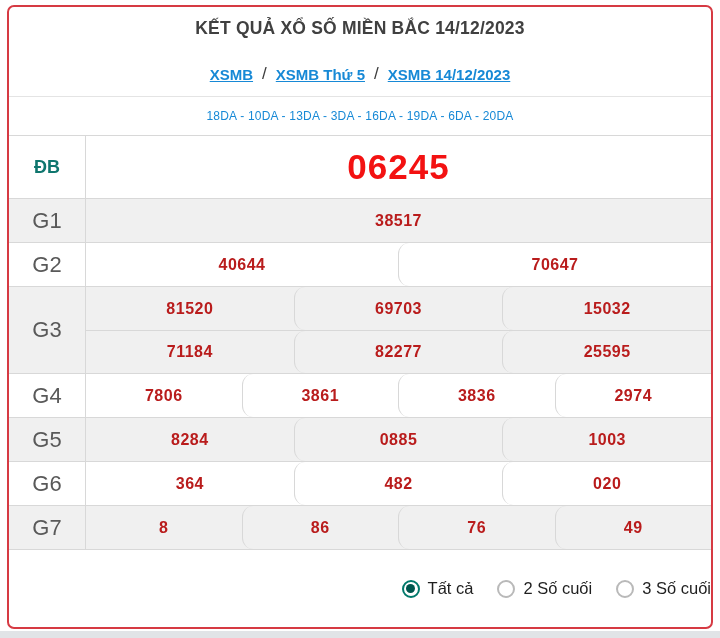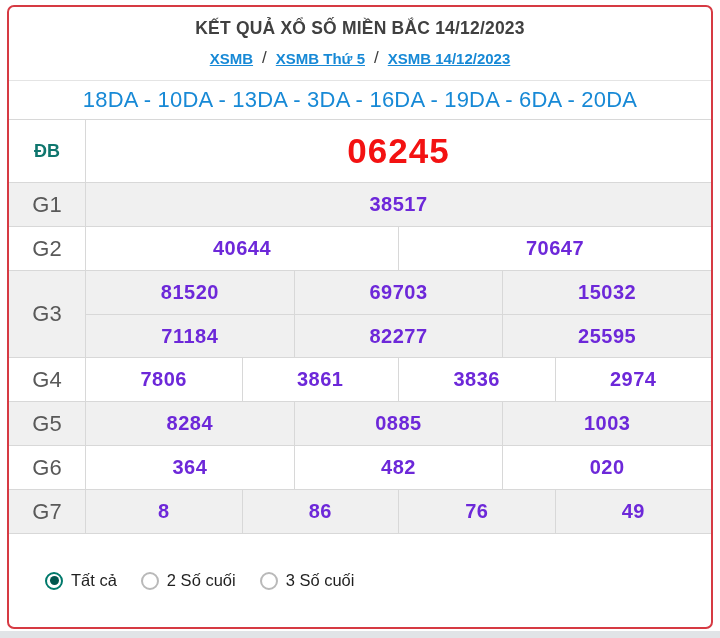--- a/index.html
+++ b/index.html
@@ -26,62 +26,62 @@
   }
   
   .head { padding: 11px 10px 12px; text-align: center; }
   .title {
     color: #404040;
     font-size: 17.5px;
     font-weight: 600;
     letter-spacing: 0.2px;
   }
   .breadcrumb {
-    margin-top: 9px;
+    margin-top: 25px;
     display: flex; justify-content: center; align-items: center; gap: 9px;
     font-size: 15px; font-weight: 700;
   }
   .crumb {
     color: #1789d6; text-decoration: underline; cursor: pointer;
   }
   .crumb-sep { color: #3c3c3c; font-size: 17px; font-weight: 400; }
   .hr { border-top: 1px solid #e4e4e4; }
   .da-row {
     height: 38px;
     display: flex; align-items: center; justify-content: center;
-    color: #1789d6; font-size: 22px; letter-spacing: 0.2px;
+    color: #1789d6; font-size: 12px; letter-spacing: 0.2px;
   }
   
   .results { display: flex; flex-direction: column; }
   .row { display: flex; border-top: 1px solid #d8d8d8; }
   .row.alt { background: #f0f0f0; }
   .lbl {
     width: 77px; flex: 0 0 77px;
     display: flex; align-items: center; justify-content: center;
     color: #595959; font-size: 22px;
     border-right: 1px solid #d8d8d8;
   }
   .row.special .lbl { color: #0f766e; font-weight: 700; font-size: 18px; }
   .vals { flex: 1; display: flex; flex-direction: column; }
   .grp { display: flex; height: 43px; }
   .grp + .grp { border-top: 1px solid #d8d8d8; }
   .row.special .grp { height: 62px; }
   .cell {
     flex: 1;
     display: flex; align-items: center; justify-content: center;
-    font-weight: 700; font-size: 20px; color: #6d28d9;
+    font-weight: 700; font-size: 16px; color: #b91c1c;
     letter-spacing: 0.5px;
   }
-  .cell + .cell { border-left: 1px solid #d8d8d8; }
+  .cell + .cell { border-left: 1px solid #d8d8d8; border-radius: 11px; }
   .row.special .cell { font-size: 35px; color: #f31212; letter-spacing: 1px; }
   
   .filters {
     flex: 1; min-height: 46px;
     border-top: 1px solid #d8d8d8;
-    display: flex; align-items: center; justify-content: flex-start; gap: 24px; padding-left: 36px;
+    display: flex; align-items: center; justify-content: flex-end; gap: 24px; padding-left: 36px;
   }
   .filter-opt {
     display: flex; align-items: center; gap: 8px;
     font-size: 16.5px; color: #1f1f1f; cursor: pointer;
   }
   .radio {
     width: 18px; height: 18px; border-radius: 50%;
     border: 2px solid #b9b9b9; background: #fff;
     display: inline-flex; align-items: center; justify-content: center;
     flex: 0 0 18px;

